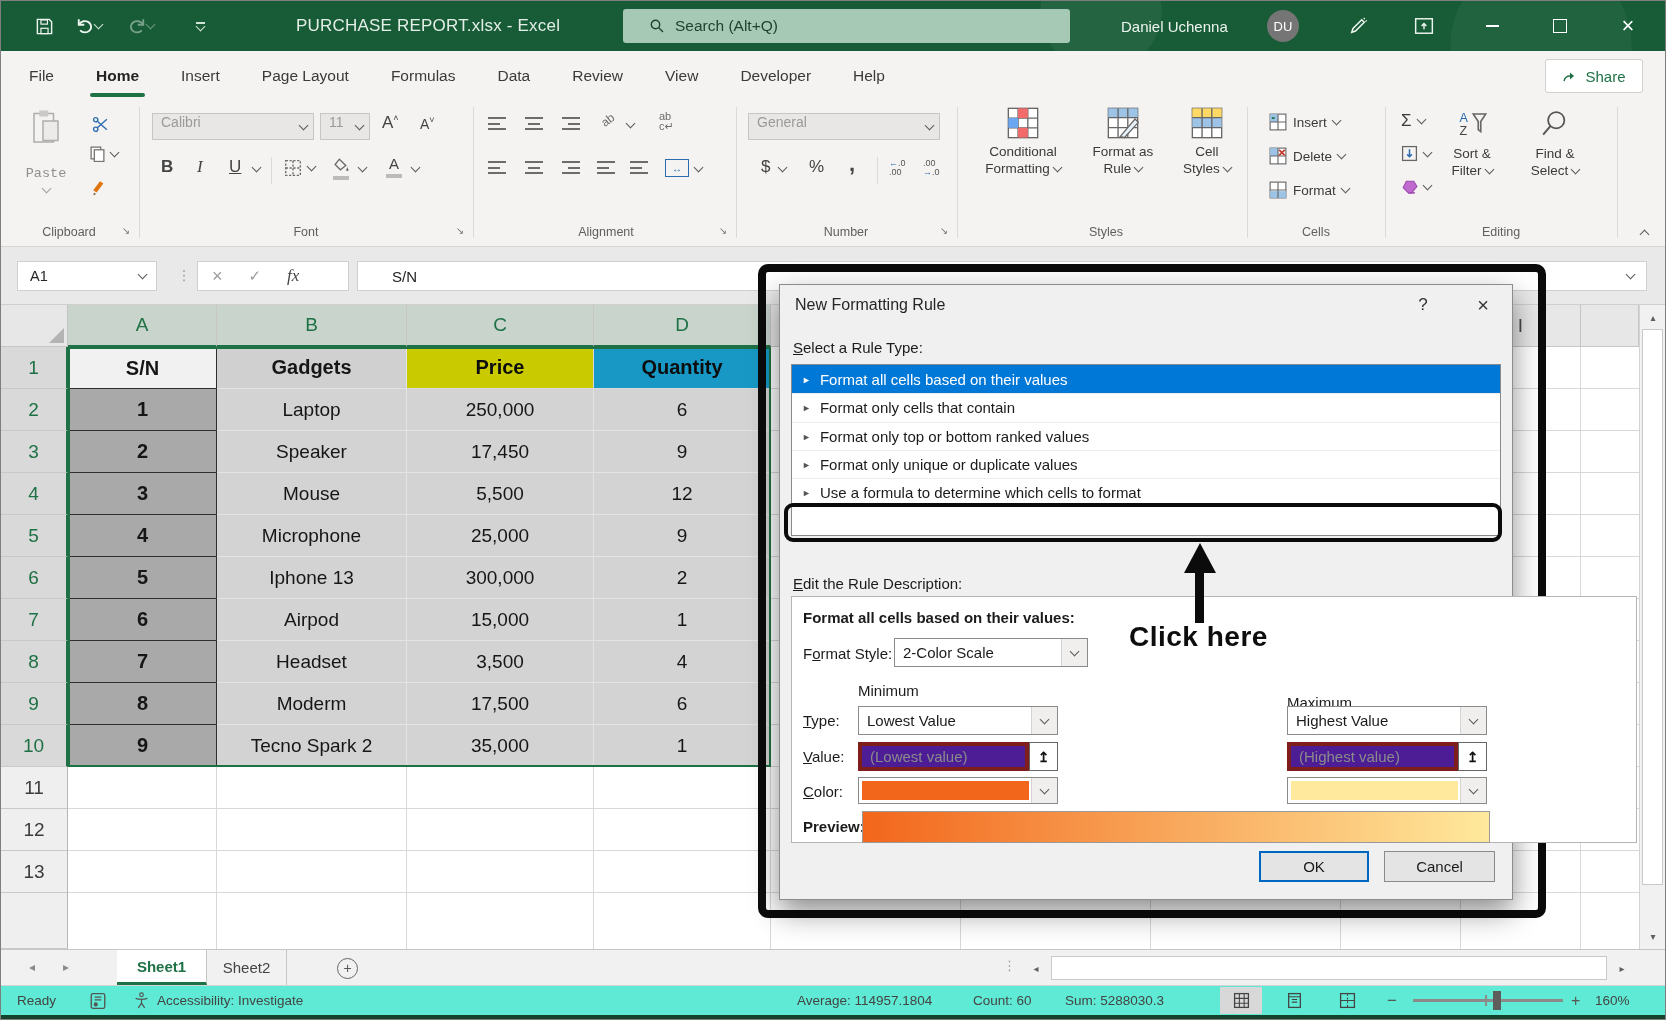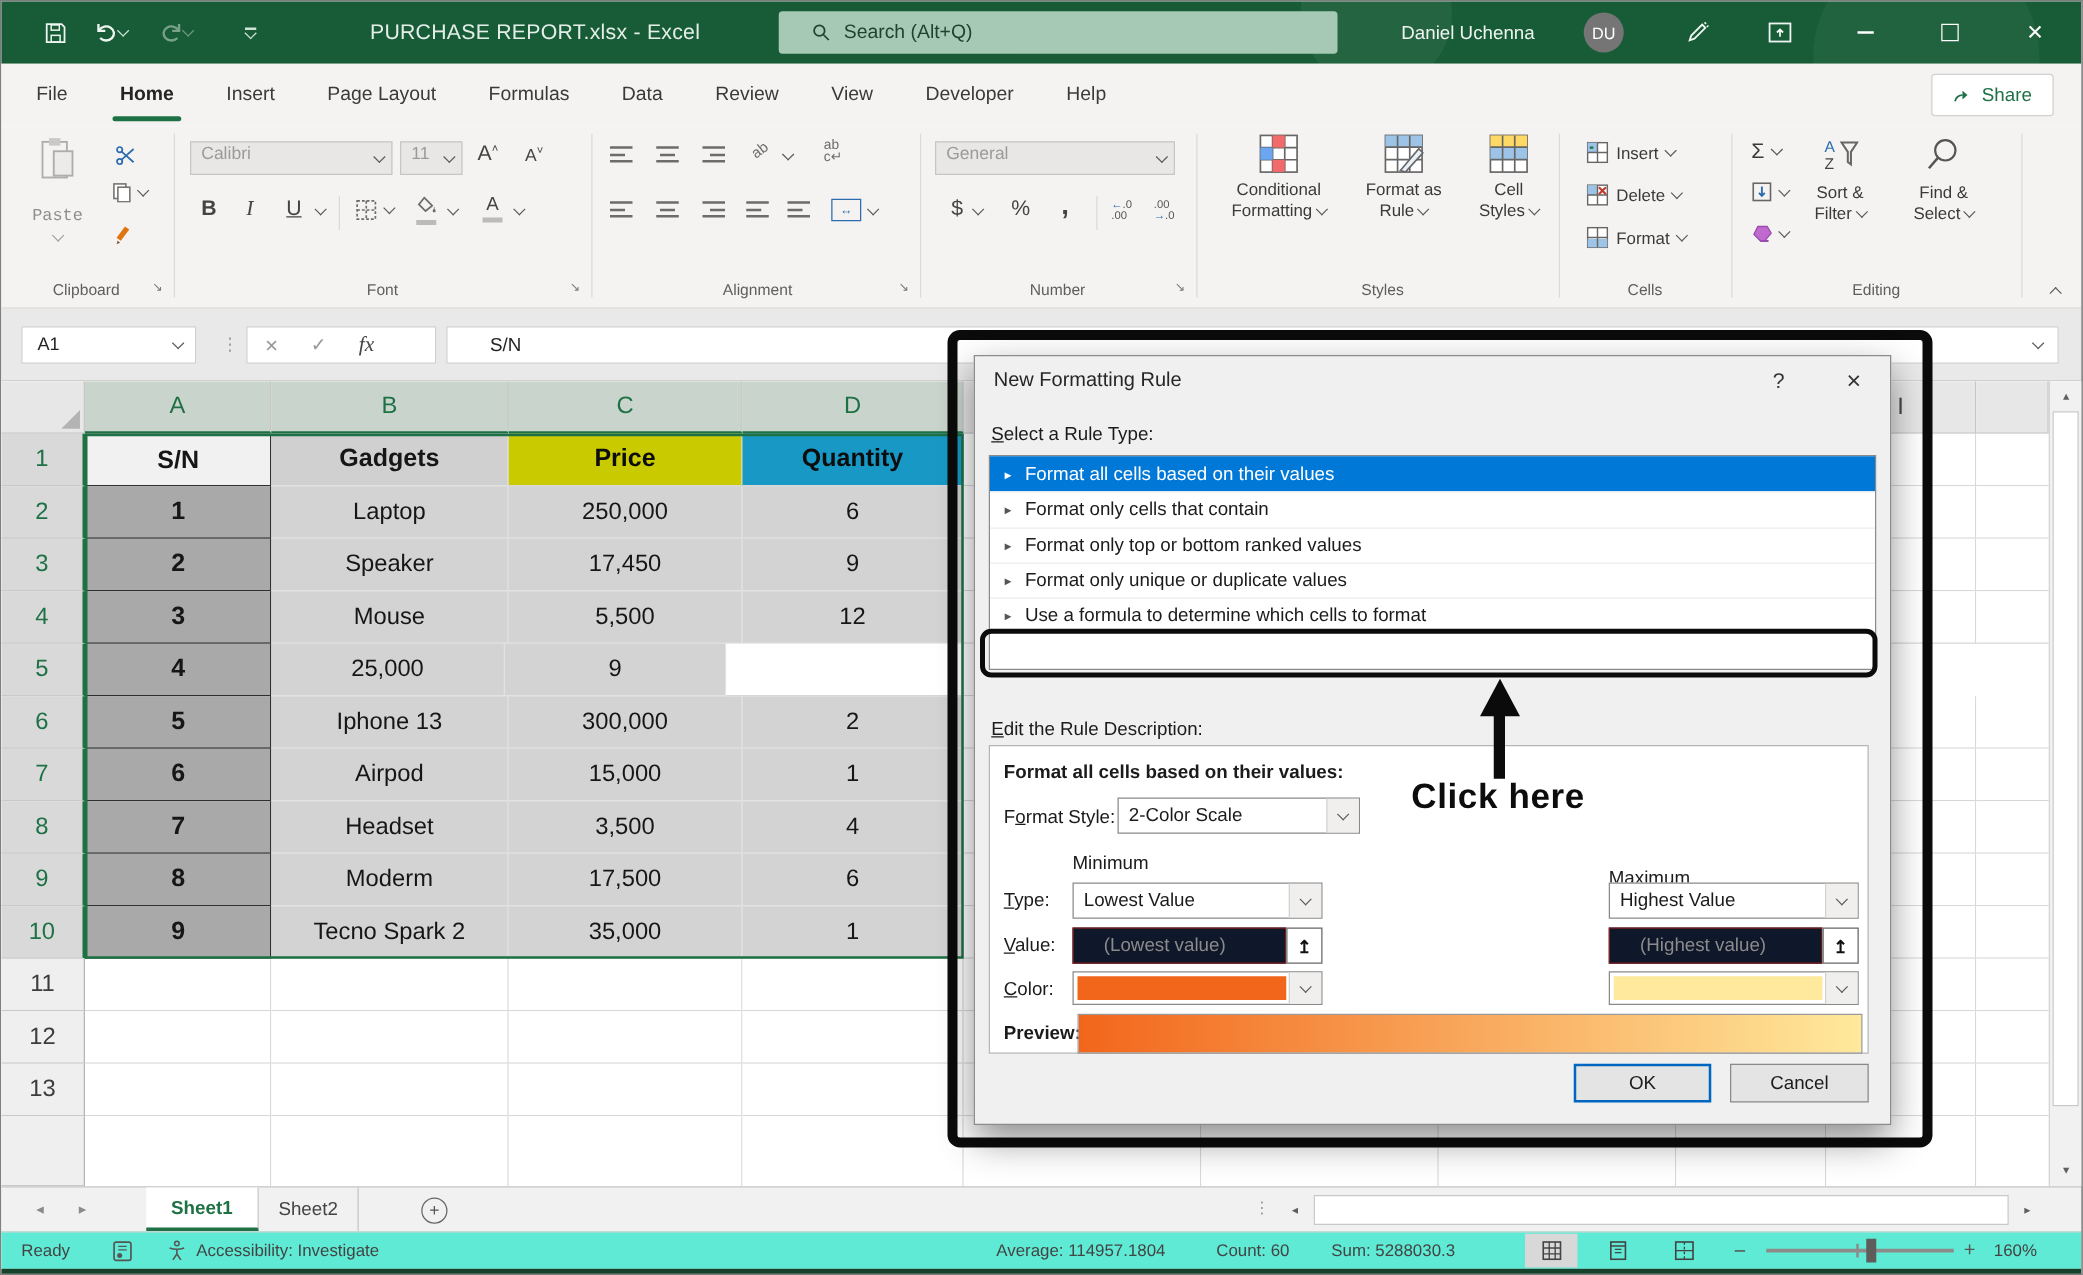--- a/index.html
+++ b/index.html
@@ -117,26 +117,26 @@
   #dialog{position:absolute;left:778px;top:283px;width:734px;height:616px;background:#f0f0f0;border:1px solid #8c8c8c;box-shadow:0 12px 28px rgba(0,0,0,.45);box-sizing:border-box;z-index:21;font-size:15px;color:#1b1b1b;}
   #dlg-title{position:absolute;left:15px;top:11px;font-size:16px;color:#262626;}
   .dlg-ctl{position:absolute;top:6px;width:30px;height:28px;color:#333;font-size:17px;}
   #listbox{position:absolute;left:11px;top:79px;width:710px;height:172px;background:#fff;border:1px solid #8a8a8a;box-sizing:border-box;}
   .li{height:28.3px;display:flex;align-items:center;padding-left:10px;border-top:1px solid #ededed;box-sizing:border-box;}
   .li:first-child{border-top:none;}
   .li::before{content:"►";font-size:9px;margin-right:9px;color:#555;margin-top:1px;}
   .li.on{background:#0078d7;color:#fff;border-top:none;}
   .li.on::before{color:#fff;}
   #annot-item{position:absolute;left:4px;top:218px;width:718px;height:39px;border:4px solid #0b0b0b;border-radius:9px;box-sizing:border-box;pointer-events:none;}
-  #descbox{position:absolute;left:11px;top:311px;width:704px;height:247px;background:#fff;border:1px solid #b5b5b5;box-sizing:border-box;text-align:right;}
+  #descbox{position:absolute;left:11px;top:311px;width:846px;height:247px;background:#fff;border:1px solid #b5b5b5;box-sizing:border-box;text-align:right;}
   .dlbl{position:absolute;font-size:15px;color:#1b1b1b;}
   .ul{text-decoration:underline;}
   .dd{position:absolute;height:29px;background:#fff;border:1px solid #8a8a8a;box-sizing:border-box;display:flex;align-items:center;padding-left:8px;font-size:15px;}
   .dd .cvbox{position:absolute;right:0;top:0;bottom:0;width:25px;background:#f0efee;border-left:1px solid #d5d3d1;display:flex;align-items:center;justify-content:center;}
-  .vinput{position:absolute;height:29px;background:#0f172a;border:1px solid #7f1d1d;box-sizing:border-box;display:flex;align-items:center;padding-left:24px;font-size:15px;color:#8b8b8b;}
+  .vinput{position:absolute;height:29px;background:#4c1d95;border:4px solid #7f1d1d;box-sizing:border-box;display:flex;align-items:center;padding-left:8px;font-size:15px;color:#8b8b8b;}
   .spin{position:absolute;width:29px;height:29px;background:#fff;border:1px solid #666;box-sizing:border-box;font-size:14px;}
   .swatch{position:absolute;width:200px;height:27px;background:#fff;border:1px solid #8a8a8a;box-sizing:border-box;}
   .swatch .fill{position:absolute;left:3px;top:3px;bottom:3px;right:28px;}
   .swatch .cvbox{position:absolute;right:0;top:0;bottom:0;width:25px;background:#f0efee;border-left:1px solid #d5d3d1;display:flex;align-items:center;justify-content:center;}
   #preview{position:absolute;left:70px;top:214px;width:628px;height:32px;border:1px solid #9a9a9a;box-sizing:border-box;}
   .dbtn{position:absolute;top:566px;height:31px;background:#e4e4e4;font-size:15px;box-sizing:border-box;}
   #okbtn{left:479px;width:110px;border:2px solid #0067c0;}
   #cancelbtn{left:604px;width:111px;border:1px solid #8a8a8a;}
   
   #arrow-head{position:absolute;left:1183px;top:542px;width:0;height:0;border-left:16px solid transparent;border-right:16px solid transparent;border-bottom:30px solid #0b0b0b;z-index:30;}
@@ -544,20 +544,21 @@
       <div class="c" style="width:190px;"></div>
         <div class="c" style="width:190px;"></div>
         <div class="c" style="width:190px;"></div>
         <div class="c" style="width:120px;"></div>
         <div class="c" style="width:120px;"></div>
         <div class="c" style="width:58px;border-right:none;"></div>
     </div>
     <div class="grow" style="top:210px;">
       <div class="rh sel">5</div>
       <div class="c ca" style="width:149px;">4</div>
+      <div class="c gsel" style="width:190px;">Microphone</div>
       <div class="c gsel" style="width:187px;">25,000</div>
       <div class="c gsel" style="width:177px;">9</div>
       <div class="c" style="width:190px;"></div>
         <div class="c" style="width:190px;"></div>
         <div class="c" style="width:190px;"></div>
         <div class="c" style="width:120px;"></div>
         <div class="c" style="width:120px;"></div>
         <div class="c" style="width:58px;border-right:none;"></div>
     </div>
     <div class="grow" style="top:252px;">

